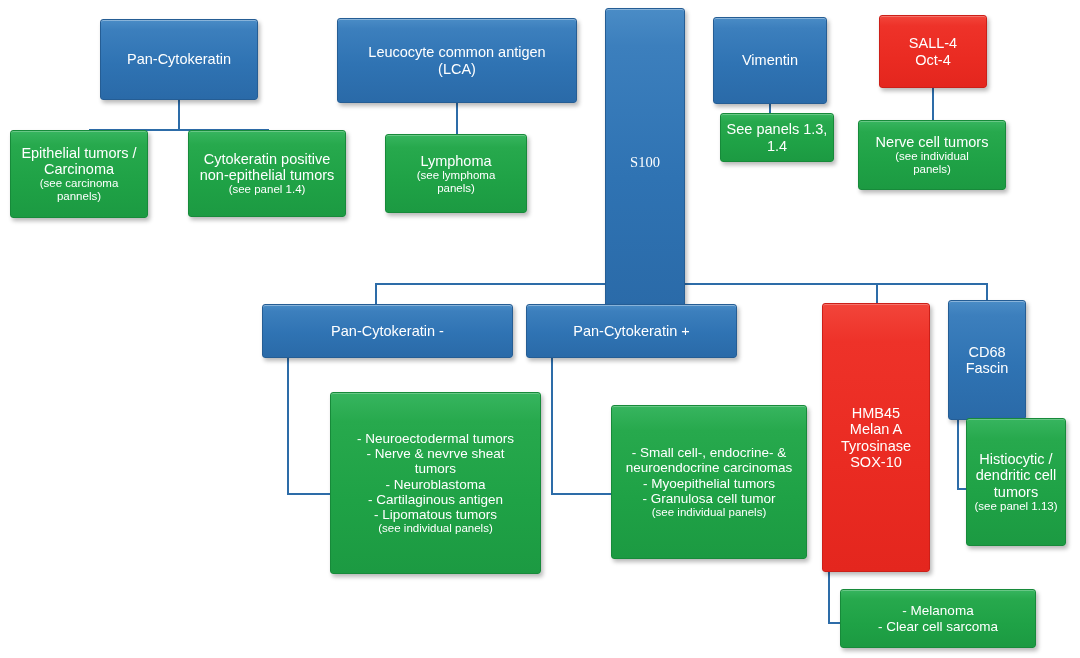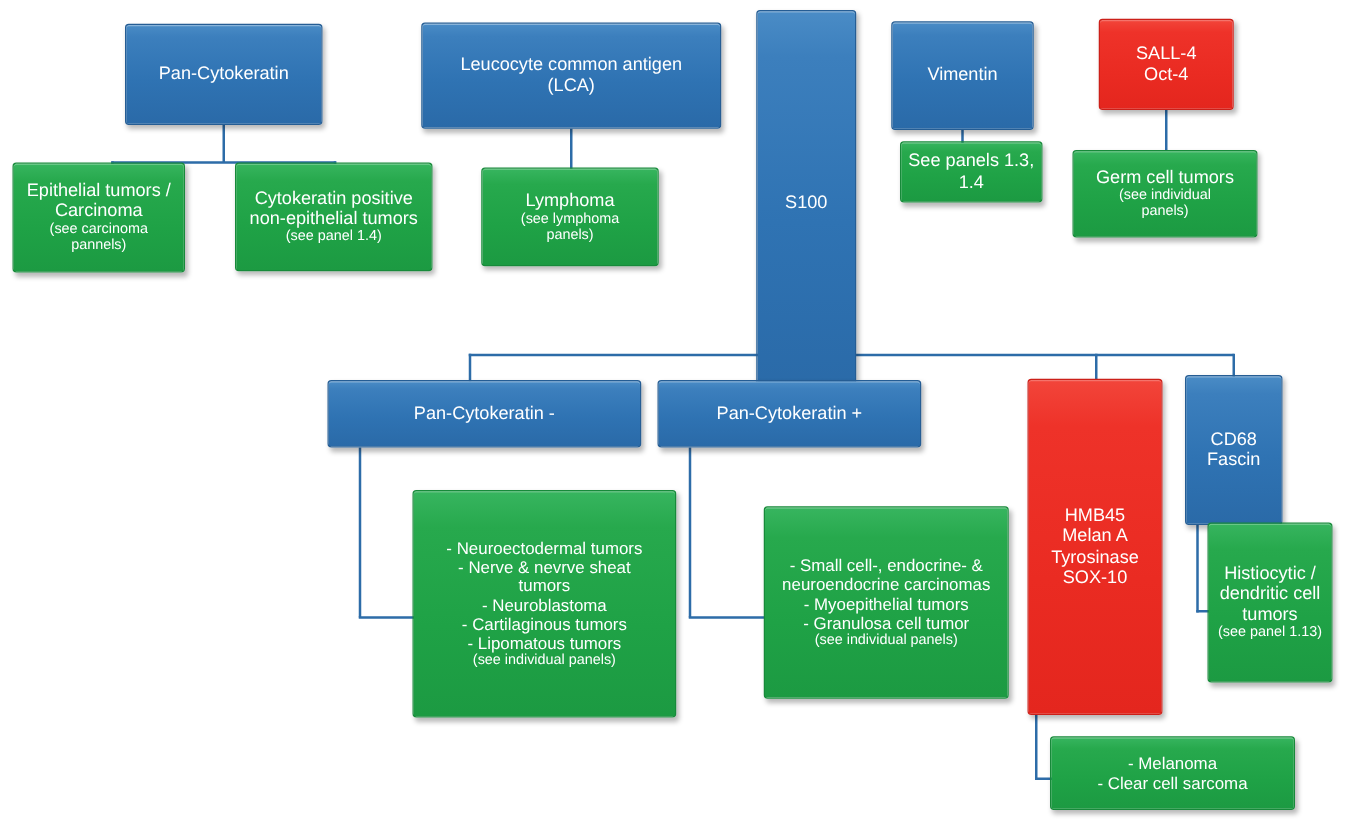--- a/index.html
+++ b/index.html
@@ -108,58 +108,58 @@
     <span class="main-line">Leucocyte common antigen</span>
     <span class="main-line">(LCA)</span>
   </div>
 
   <div class="node green" style="left:385px;top:134px;width:142px;height:79px;">
     <span class="main-line">Lymphoma</span>
     <span class="sub-line">(see lymphoma</span>
     <span class="sub-line">panels)</span>
   </div>
 
-  <div class="node blue" style="left:605px;top:8px;width:80px;height:308px;">
+  <div class="node blue" style="left:605px;top:8px;width:80px;height:308px;font-family:Liberation Serif, serif;">
     <span class="main-line">S100</span>
   </div>
 
   <div class="node blue" style="left:713px;top:17px;width:114px;height:87px;">
     <span class="main-line">Vimentin</span>
   </div>
 
   <div class="node green" style="left:708px;top:113px;width:114px;height:49px;margin-left:12px;">
     <span class="main-line">See panels 1.3,</span>
     <span class="main-line">1.4</span>
   </div>
 
   <div class="node red" style="left:879px;top:15px;width:108px;height:73px;">
     <span class="main-line">SALL-4</span>
     <span class="main-line">Oct-4</span>
   </div>
 
   <div class="node green" style="left:858px;top:120px;width:148px;height:70px;">
-    <span class="main-line">Germ cell tumors</span>
+    <span class="main-line">Nerve cell tumors</span>
     <span class="sub-line">(see individual</span>
     <span class="sub-line">panels)</span>
   </div>
 
   <div class="node blue" style="left:262px;top:304px;width:251px;height:54px;">
     <span class="main-line">Pan-Cytokeratin -</span>
   </div>
 
   <div class="node blue" style="left:526px;top:304px;width:211px;height:54px;">
     <span class="main-line">Pan-Cytokeratin  +</span>
   </div>
 
   <div class="node green" style="left:330px;top:392px;width:211px;height:182px;">
     <span class="list-line">- Neuroectodermal tumors</span>
     <span class="list-line">- Nerve &amp; nevrve sheat</span>
     <span class="list-line">tumors</span>
     <span class="list-line">- Neuroblastoma</span>
-    <span class="list-line">- Cartilaginous tumors</span>
+    <span class="list-line">- Cartilaginous antigen</span>
     <span class="list-line">- Lipomatous tumors</span>
     <span class="sub-line">(see individual panels)</span>
   </div>
 
   <div class="node green" style="left:611px;top:405px;width:196px;height:154px;">
     <span class="list-line">- Small cell-, endocrine- &amp;</span>
     <span class="list-line">neuroendocrine carcinomas</span>
     <span class="list-line">- Myoepithelial tumors</span>
     <span class="list-line">- Granulosa cell tumor</span>
     <span class="sub-line">(see individual panels)</span>

